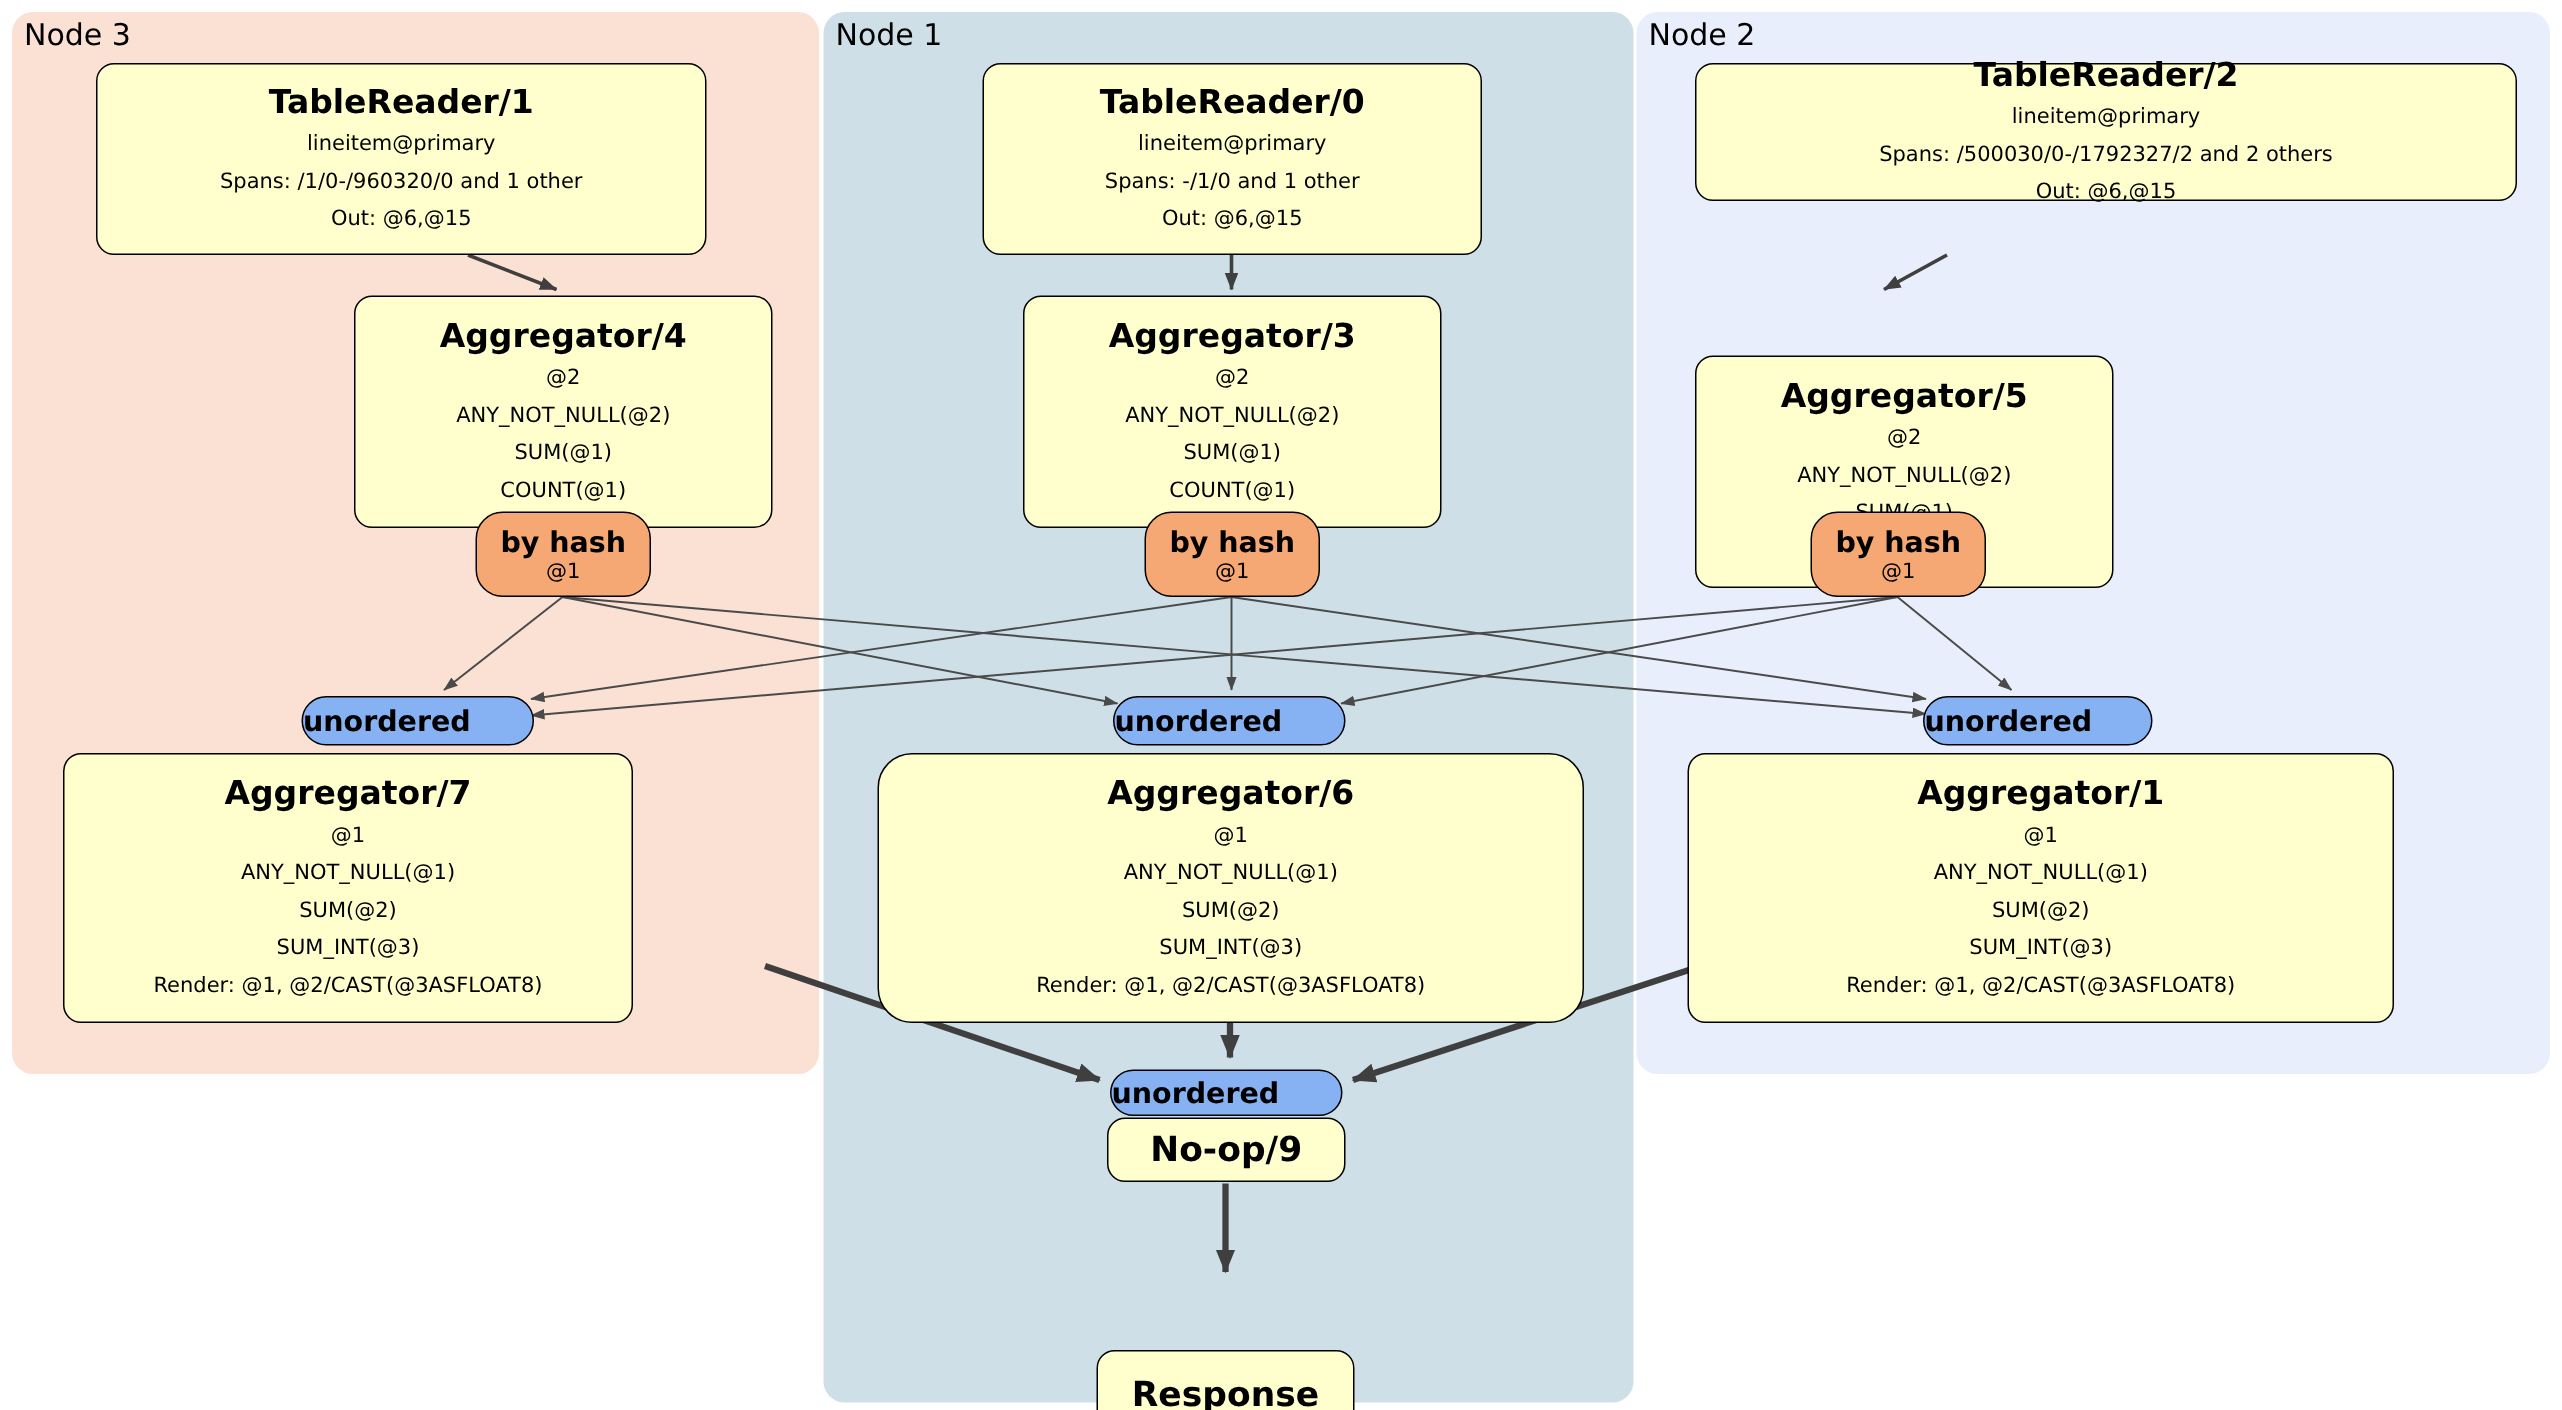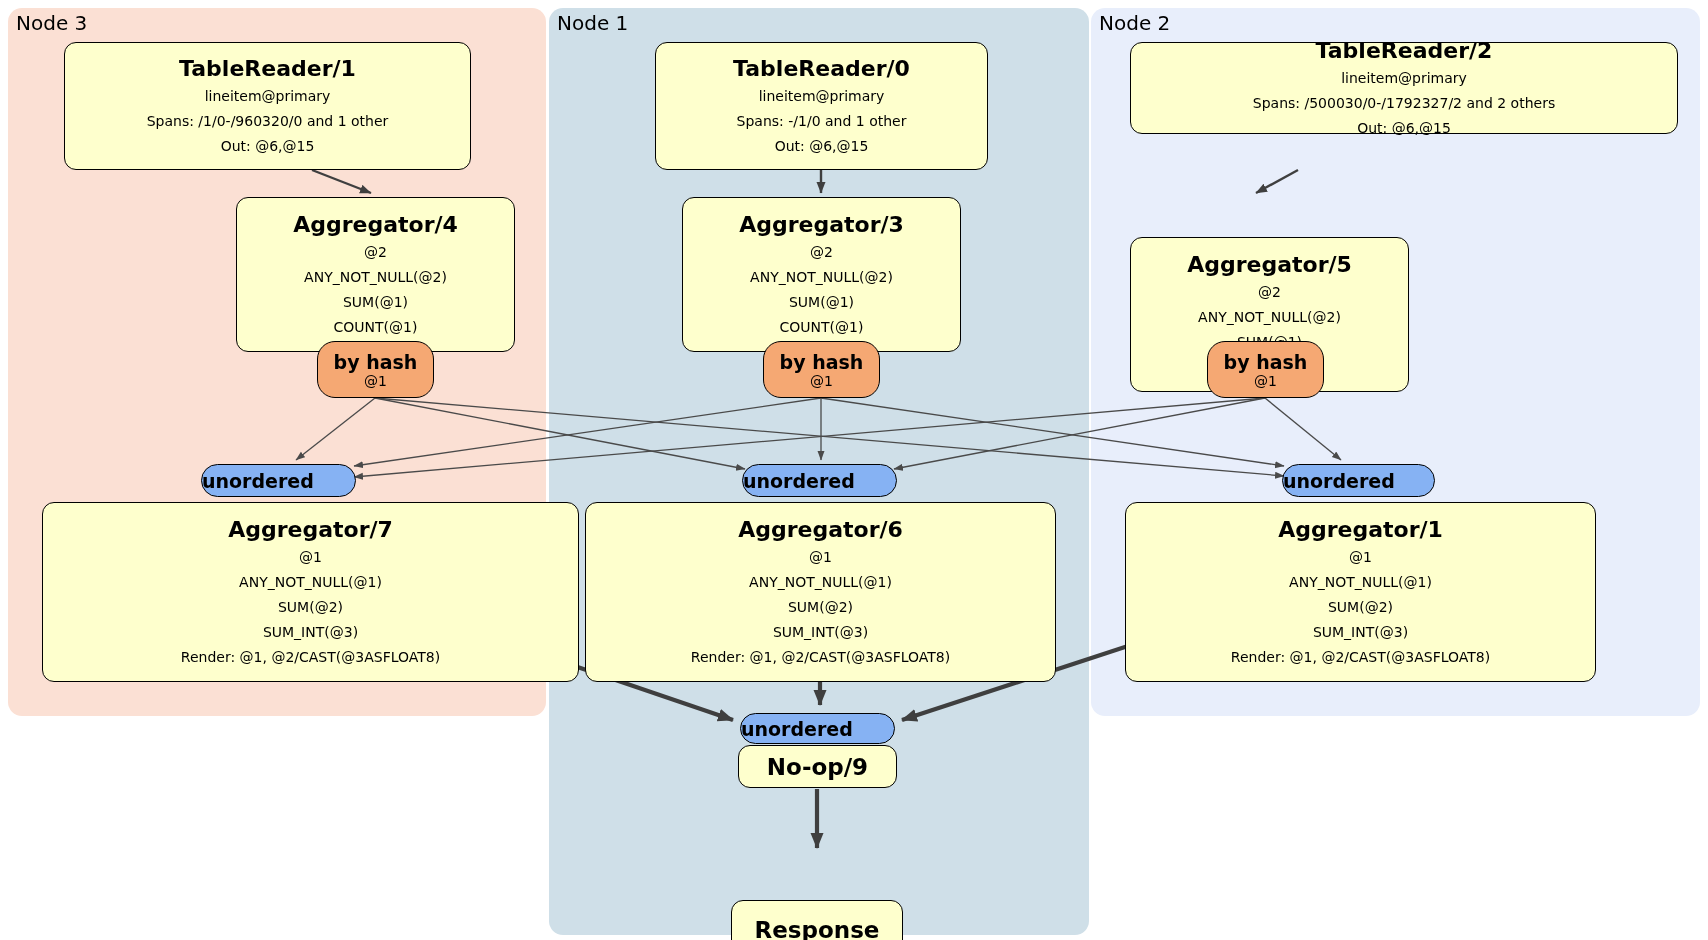--- a/index.html
+++ b/index.html
@@ -94,21 +94,21 @@
     <div class="line">SUM(@1)</div>
     <div class="line">COUNT(@1)</div>
   </div>
   <div class="router" style="left:317px;top:341px;width:117px;height:57px;">
     <div class="rlabel">by hash</div>
     <div class="rkey">@1</div>
   </div>
   <div class="sync" style="left:201px;top:464px;width:155px;height:33px;">
     <span>unordered</span>
   </div>
-  <div class="pbox" style="left:42px;top:502px;width:537px;height:180px;">
+  <div class="pbox" style="left:42px;top:502px;width:380px;height:180px;">
     <div class="title">Aggregator/7</div>
     <div class="line">@1</div>
     <div class="line">ANY_NOT_NULL(@1)</div>
     <div class="line">SUM(@2)</div>
     <div class="line">SUM_INT(@3)</div>
     <div class="line">Render: @1, @2/CAST(@3ASFLOAT8)</div>
   </div>
 
   <div class="pbox" style="left:655px;top:42px;width:333px;height:128px;">
     <div class="title">TableReader/0</div>
@@ -123,21 +123,21 @@
     <div class="line">SUM(@1)</div>
     <div class="line">COUNT(@1)</div>
   </div>
   <div class="router" style="left:763px;top:341px;width:117px;height:57px;">
     <div class="rlabel">by hash</div>
     <div class="rkey">@1</div>
   </div>
   <div class="sync" style="left:742px;top:464px;width:155px;height:33px;">
     <span>unordered</span>
   </div>
-  <div class="pbox" style="left:585px;top:502px;width:471px;height:180px;">
+  <div class="pbox" style="left:585px;top:502px;width:471px;height:180px;border-radius:23px;">
     <div class="title">Aggregator/6</div>
     <div class="line">@1</div>
     <div class="line">ANY_NOT_NULL(@1)</div>
     <div class="line">SUM(@2)</div>
     <div class="line">SUM_INT(@3)</div>
     <div class="line">Render: @1, @2/CAST(@3ASFLOAT8)</div>
   </div>
   <div class="sync" style="left:740px;top:713px;width:155px;height:31px;">
     <span>unordered</span>
   </div>

